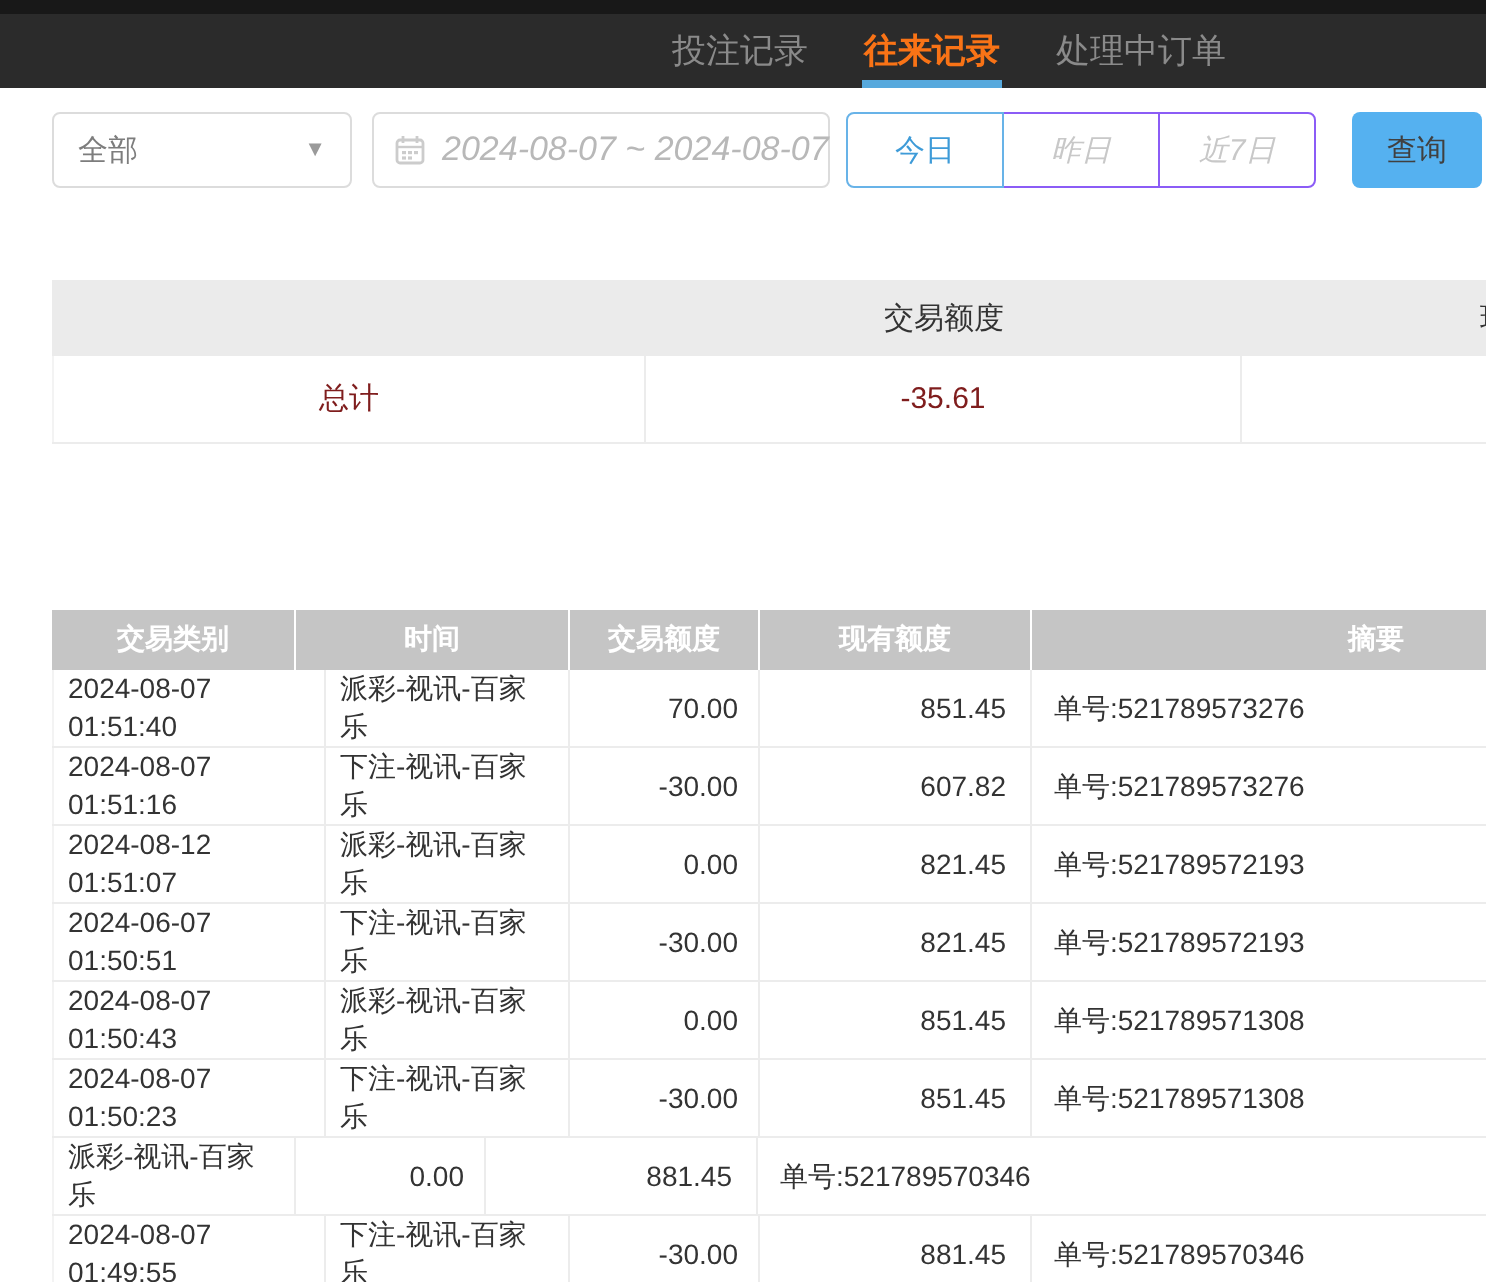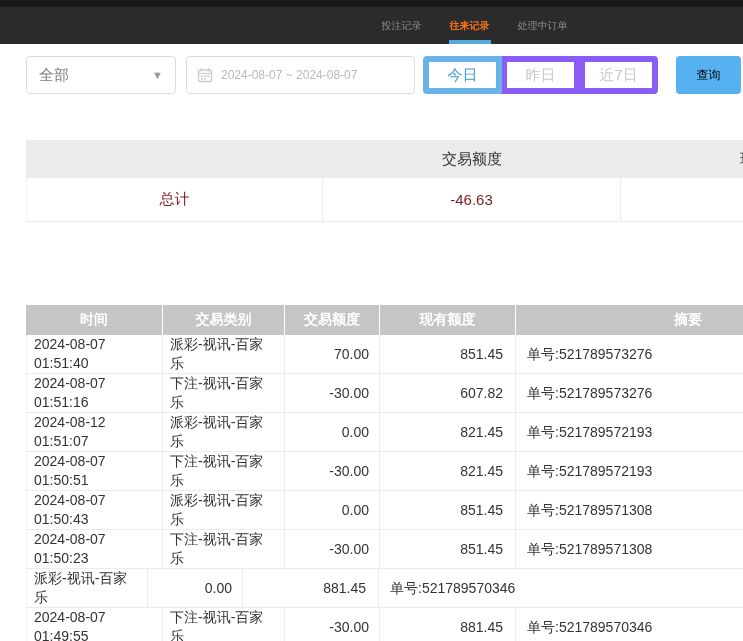--- a/index.html
+++ b/index.html
@@ -12,21 +12,21 @@
 
   
   .topnav{width:100%;height:44px;background:#2b2b2b;}
   .topstrip{height:7px;background:#181818;}
   .tabs{
     display:flex;justify-content:center;align-items:stretch;
     height:37px;transform:translateX(103px);
   }
   .tab{
     position:relative;display:flex;align-items:center;
-    padding:0 14px;font-size:10px;color:#8a8a8a;cursor:pointer;white-space:nowrap;
+    padding:0 14px;font-size:17px;color:#8a8a8a;cursor:pointer;white-space:nowrap;
   }
   .tab.active{color:#f97316;font-weight:bold;}
   .tab.active::after{
     content:"";position:absolute;left:13px;right:13px;bottom:0;height:4px;
     background:#57a9dd;
   }
 
   
   .filterbar{
     display:flex;align-items:center;
@@ -36,39 +36,39 @@
     box-sizing:border-box;width:150px;height:38px;
     border:1px solid #dcdcdc;border-radius:4px;background:#fff;
     display:flex;align-items:center;justify-content:space-between;
     padding:0 12px;font-size:15px;color:#7d7d7d;cursor:pointer;
   }
   .caret{font-size:11px;color:#9a9a9a;}
   .datebox{
     box-sizing:border-box;width:229px;height:38px;margin-left:10px;
     border:1px solid #dcdcdc;border-radius:4px;background:#fff;
     display:flex;align-items:center;padding:0 10px;
-    font-size:12px;color:#b8b8b8;cursor:pointer;white-space:nowrap;
+    font-size:17px;color:#b8b8b8;cursor:pointer;white-space:nowrap;font-style:italic;
   }
   .datebox .cal{margin-right:8px;flex:0 0 auto;display:block;}
   .btngroup{display:flex;margin-left:8px;}
   .qbtn{
     box-sizing:border-box;width:79px;height:38px;background:#fff;
-    border:6px solid #8b5cf6;font-size:15px;color:#c8c8c8;
+    border:1px solid #8b5cf6;font-size:15px;color:#c8c8c8;
     padding:0;margin:0;cursor:pointer;
     font-family:inherit;
     text-align:center;
   }
-  .qbtn + .qbtn{margin-left:-1px;}
+  .qbtn + .qbtn{margin-left:-1px;font-style:italic;}
   .qbtn:first-child{border-radius:4px 0 0 4px;}
   .qbtn:last-child{border-radius:0 4px 4px 0;}
   .qbtn.active{border-color:#68b3e8;color:#3e9bd8;position:relative;z-index:2;}
   .searchbtn{
     box-sizing:border-box;width:65px;height:38px;margin-left:18px;
-    background:#55b1f0;color:#000000;border:none;border-radius:4px;
-    font-size:12px;cursor:pointer;font-family:inherit;
+    background:#55b1f0;color:#404040;border:none;border-radius:4px;
+    font-size:15px;cursor:pointer;font-family:inherit;
   }
 
   
   .summary{margin:45px 0 0 26px;width:893px;font-size:15px;}
   .sum-header{display:flex;height:38px;background:#ebebeb;}
   .sum-header .sum-cell{
     display:flex;align-items:center;justify-content:center;
     box-sizing:border-box;color:#333;
   }
   .sum-body{display:flex;height:43px;border-bottom:1px solid #ececec;}
@@ -147,29 +147,29 @@
   </section>
 
   <section class="summary">
     <div class="sum-header">
       <div class="sum-cell sum-c1"></div>
       <div class="sum-cell sum-c2">交易额度</div>
       <div class="sum-cell sum-c3">现有额度</div>
     </div>
     <div class="sum-body">
       <div class="sum-cell sum-c1">总计</div>
-      <div class="sum-cell sum-c2">-46.63</div>
+      <div class="sum-cell sum-c2">-35.61</div>
       <div class="sum-cell sum-c3"></div>
     </div>
   </section>
 
   <section class="datatable">
     <div class="thead">
+      <div class="th c-type" style="justify-content:center;padding:0;">交易类别</div>
       <div class="th c-time" style="justify-content:center;padding-left:0;">时间</div>
-      <div class="th c-type" style="justify-content:center;padding:0;">交易类别</div>
       <div class="th c-amount" style="justify-content:center;padding-right:0;">交易额度</div>
       <div class="th c-balance" style="justify-content:center;padding-right:0;">现有额度</div>
       <div class="th c-summary" style="justify-content:center;padding-left:0;">摘要</div>
     </div>
     <div class="tbody" id="tbody">
   <div class="trow">
     <div class="td c-time">2024-08-07 01:51:40</div>
     <div class="td c-type">派彩-视讯-百家乐</div>
     <div class="td c-amount">70.00</div>
     <div class="td c-balance">851.45</div>
@@ -186,21 +186,21 @@
 
   <div class="trow">
     <div class="td c-time">2024-08-12 01:51:07</div>
     <div class="td c-type">派彩-视讯-百家乐</div>
     <div class="td c-amount">0.00</div>
     <div class="td c-balance">821.45</div>
     <div class="td c-summary">单号:521789572193</div>
   </div>
 
   <div class="trow">
-    <div class="td c-time">2024-08-07 01:50:51</div>
+    <div class="td c-time">2024-06-07 01:50:51</div>
     <div class="td c-type">下注-视讯-百家乐</div>
     <div class="td c-amount">-30.00</div>
     <div class="td c-balance">821.45</div>
     <div class="td c-summary">单号:521789572193</div>
   </div>
 
   <div class="trow">
     <div class="td c-time">2024-08-07 01:50:43</div>
     <div class="td c-type">派彩-视讯-百家乐</div>
     <div class="td c-amount">0.00</div>

